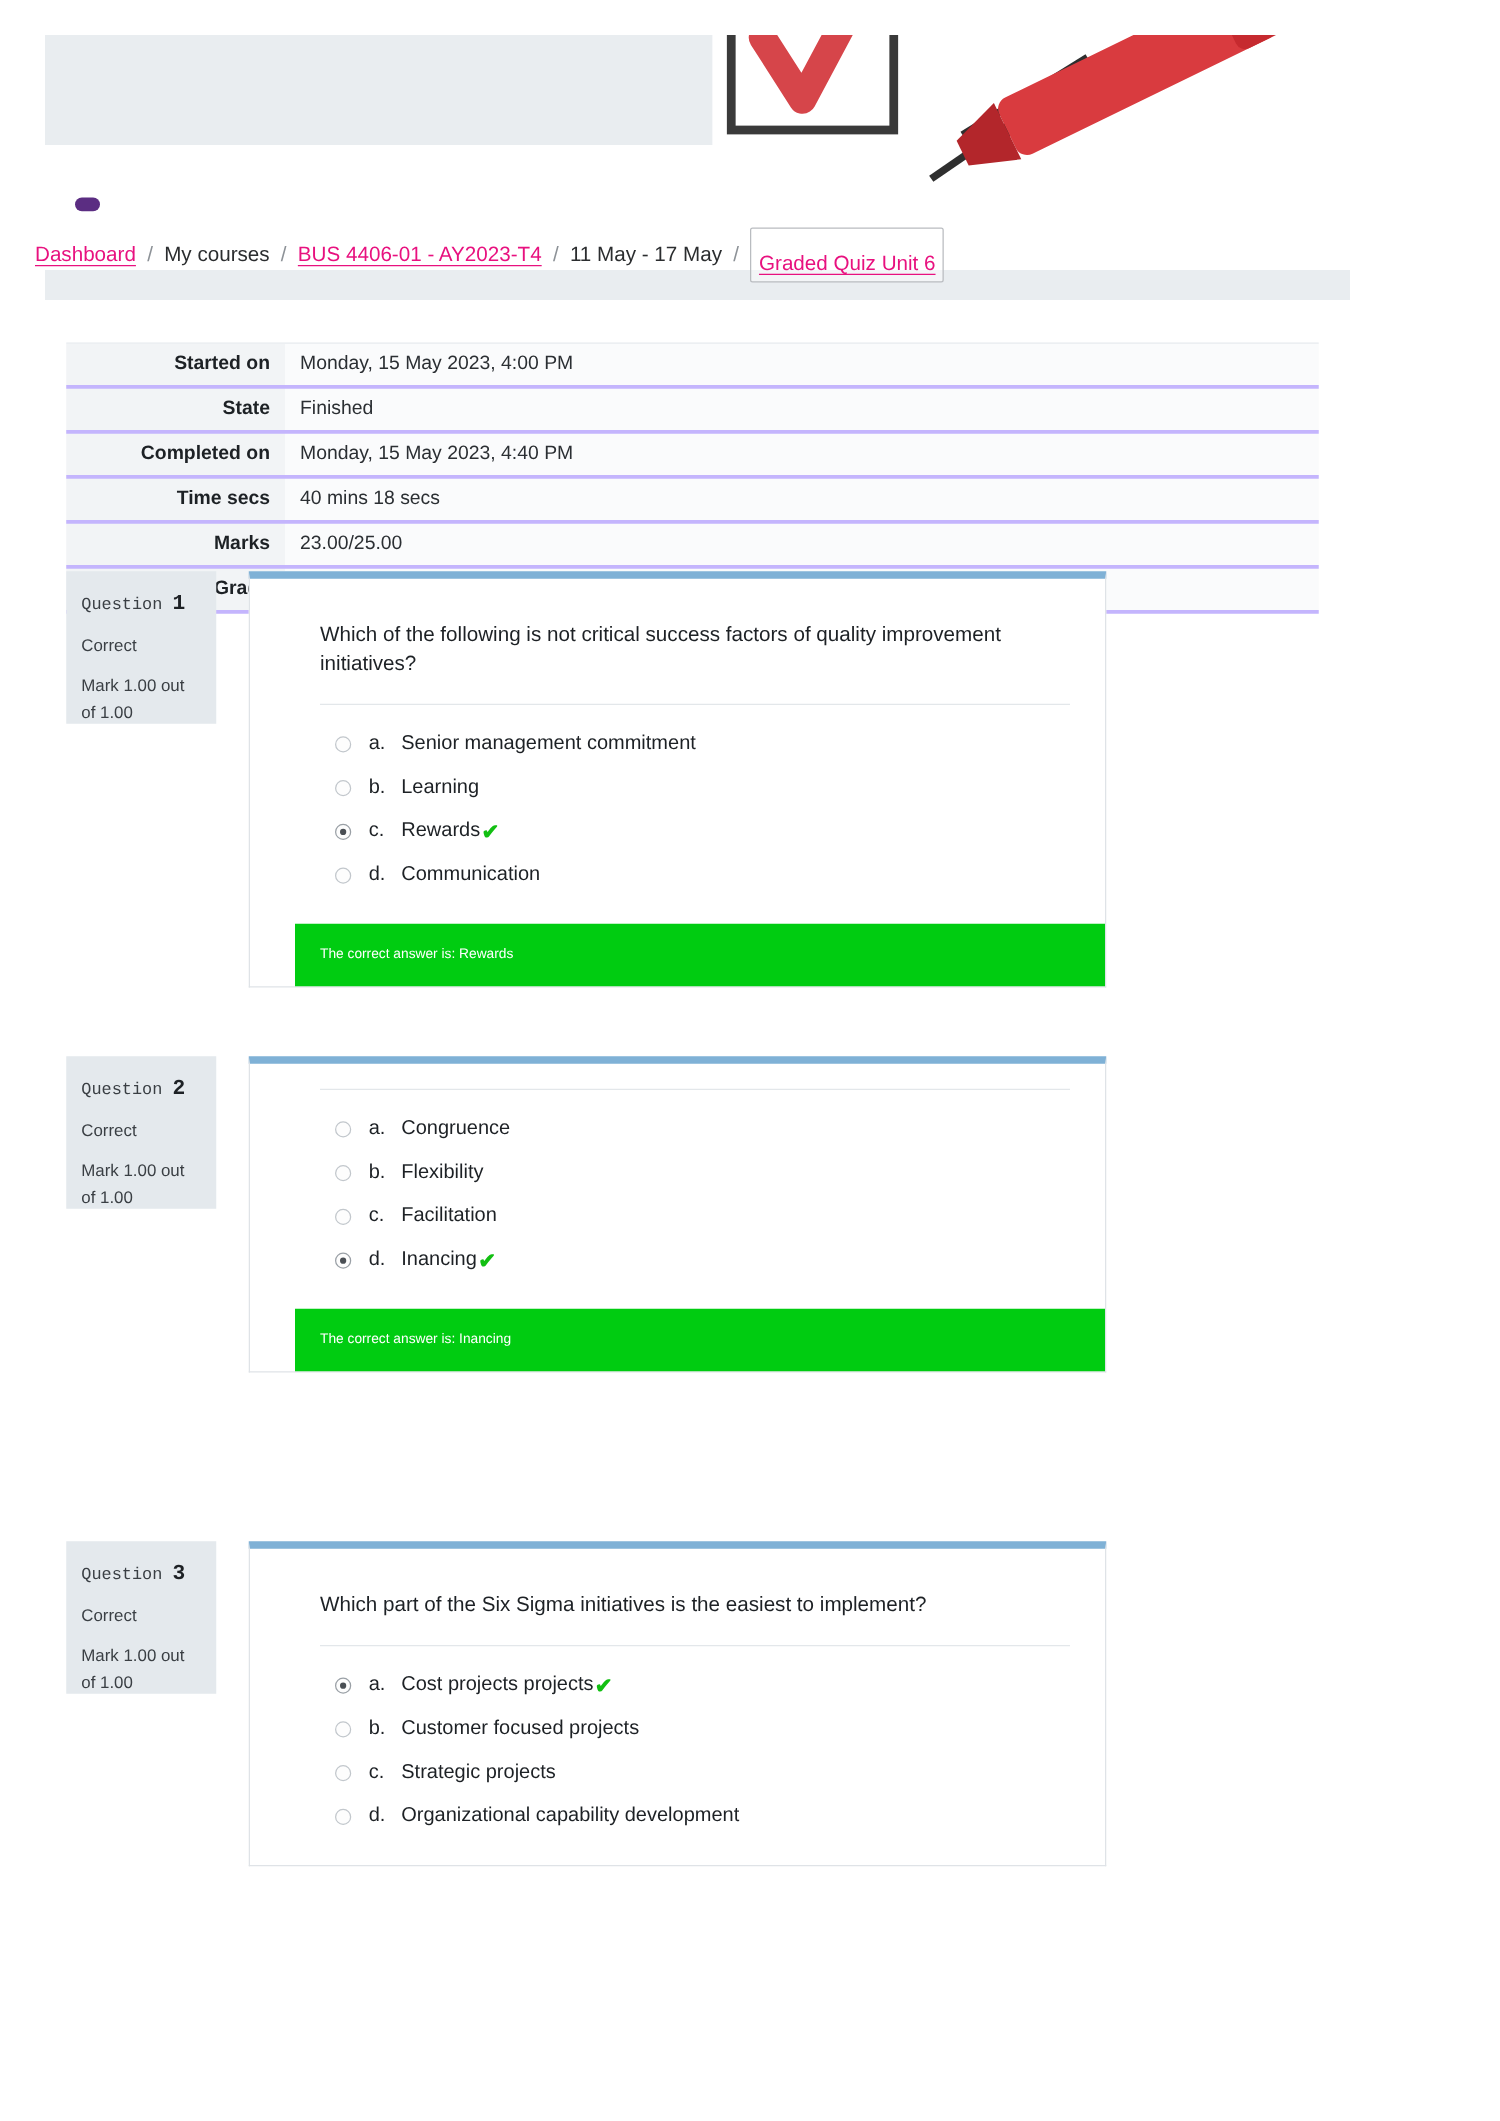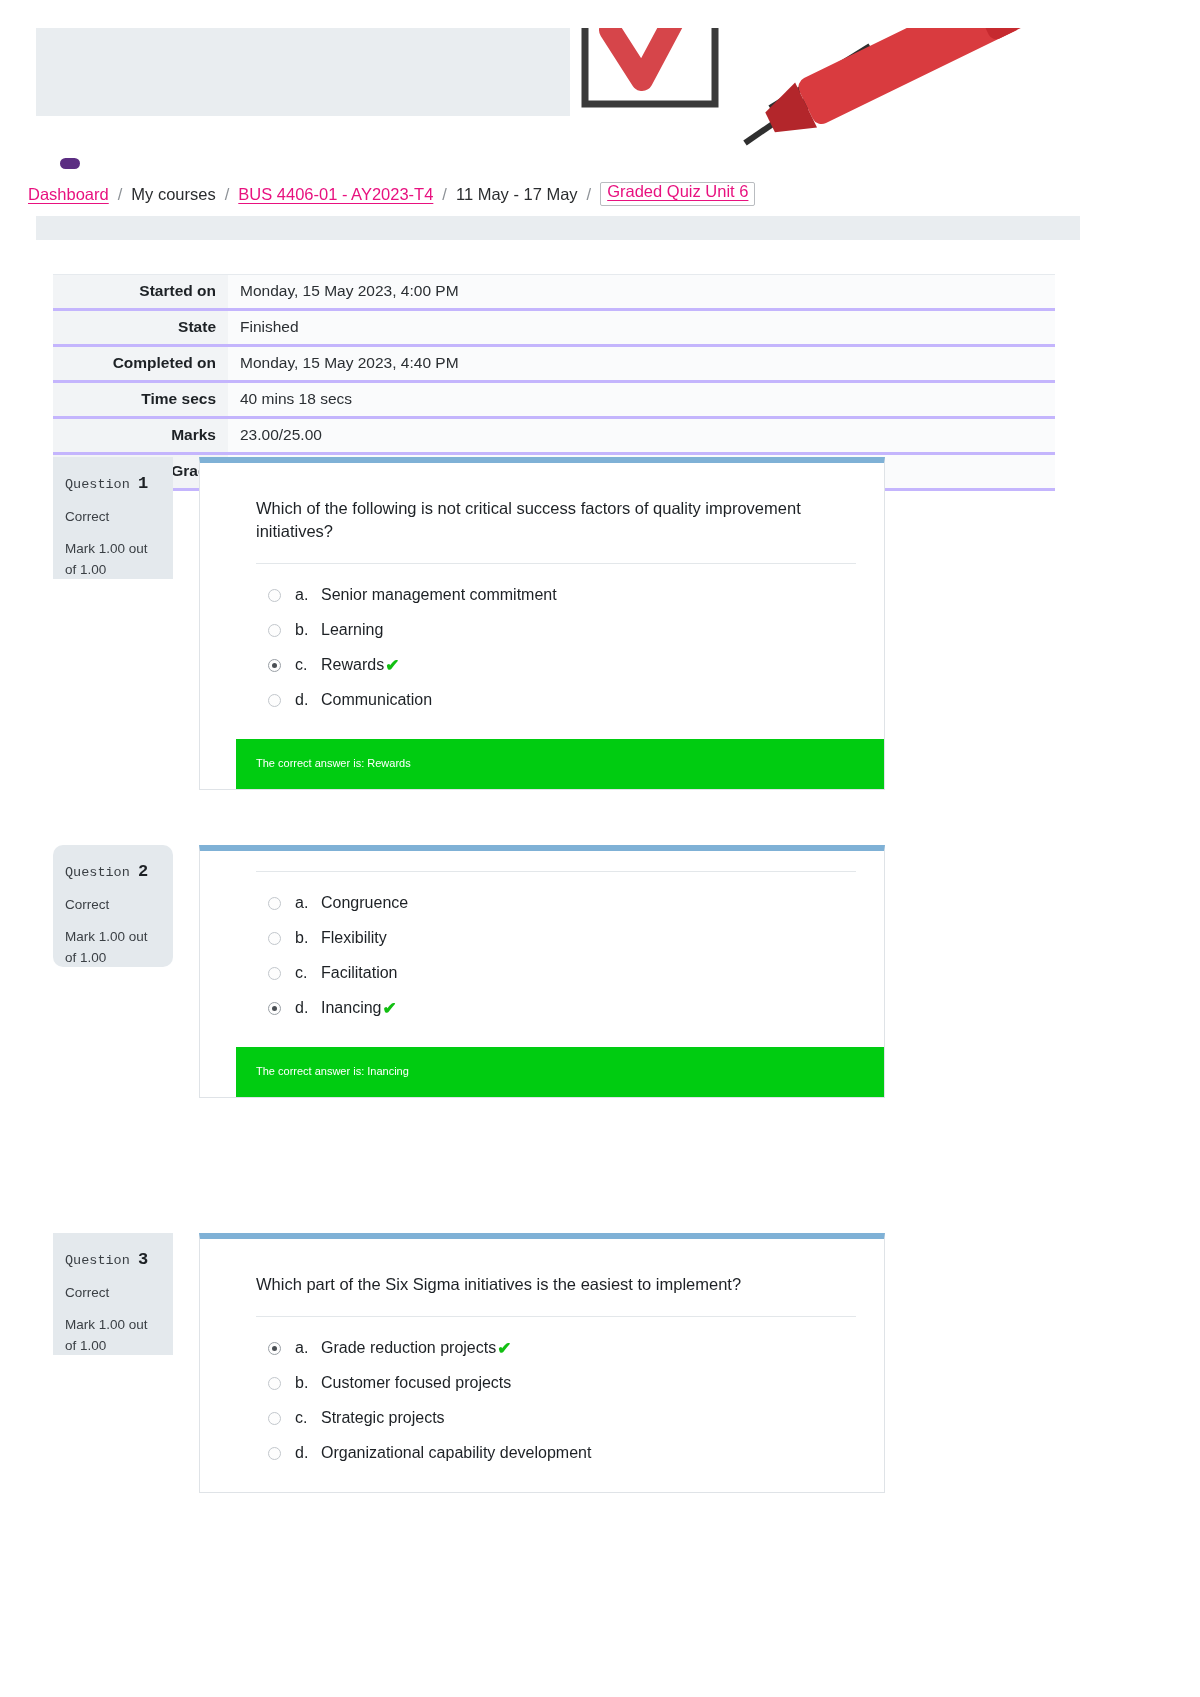--- a/index.html
+++ b/index.html
@@ -87,21 +87,21 @@
   .crumb-sep {
     color: #8d9297;
     margin: 0 9px;
   }
   .crumb-box {
     color: #e8117f;
     text-decoration: underline;
     text-underline-offset: 3px;
     border: 1px solid #b9bcc0;
     border-radius: 2px;
-    padding: 0 6px 5px 6px;
+    padding: 20px 6px 5px 6px;
     background: rgba(255,255,255,0.45);
   }
 
   
   .summary {
     position: absolute;
     left: 53px;
     top: 274px;
     width: 1002px;
     border-collapse: collapse;
@@ -217,21 +217,21 @@
     color: #ffffff;
     font-size: 11px;
     padding: 18px 20px 20px 20px;
   }
 
   
   #q1 { top: 457px; }
   #q1 .qinfo { height: 122px; }
   #q1 .qcard { }
   #q2 { top: 845px; }
-  #q2 .qinfo { height: 122px; border-radius: 10px; }
+  #q2 .qinfo { height: 122px; }
   #q3 { top: 1233px; }
   #q3 .qinfo { height: 122px; }
 </style>
 </head>
 <body>
 
 <div class="page">
 
   <div class="banner">
     <div class="banner-white-strip"></div>
@@ -379,21 +379,21 @@
       <div class="qstate">Correct</div>
       <div class="qmark">Mark 1.00 out of 1.00</div>
     </div>
     <div class="qcard">
       <div class="qtext">Which part of the Six Sigma initiatives is the easiest to implement?</div>
       <div class="qdivider"></div>
       <div class="answers">
         <div class="ans-row">
           <span class="radio checked"></span>
           <span class="ans-letter">a.</span>
-          <span class="ans-label">Grade reduction projects</span>
+          <span class="ans-label">Cost projects projects</span>
           <span class="tick">✔</span>
         </div>
         <div class="ans-row">
           <span class="radio"></span>
           <span class="ans-letter">b.</span>
           <span class="ans-label">Customer focused projects</span>
         </div>
         <div class="ans-row">
           <span class="radio"></span>
           <span class="ans-letter">c.</span>

